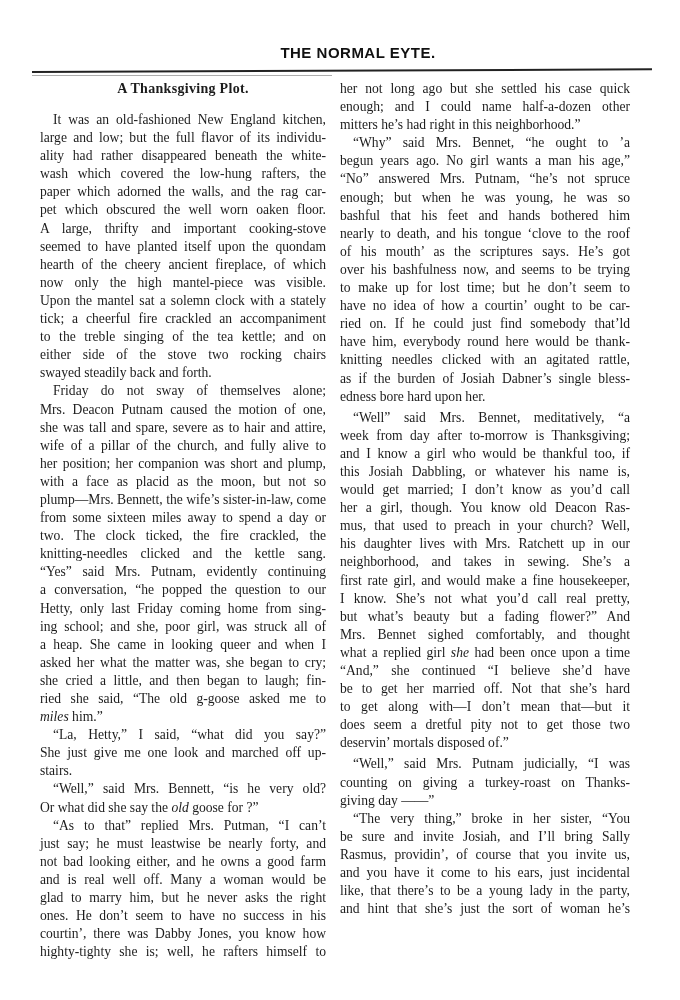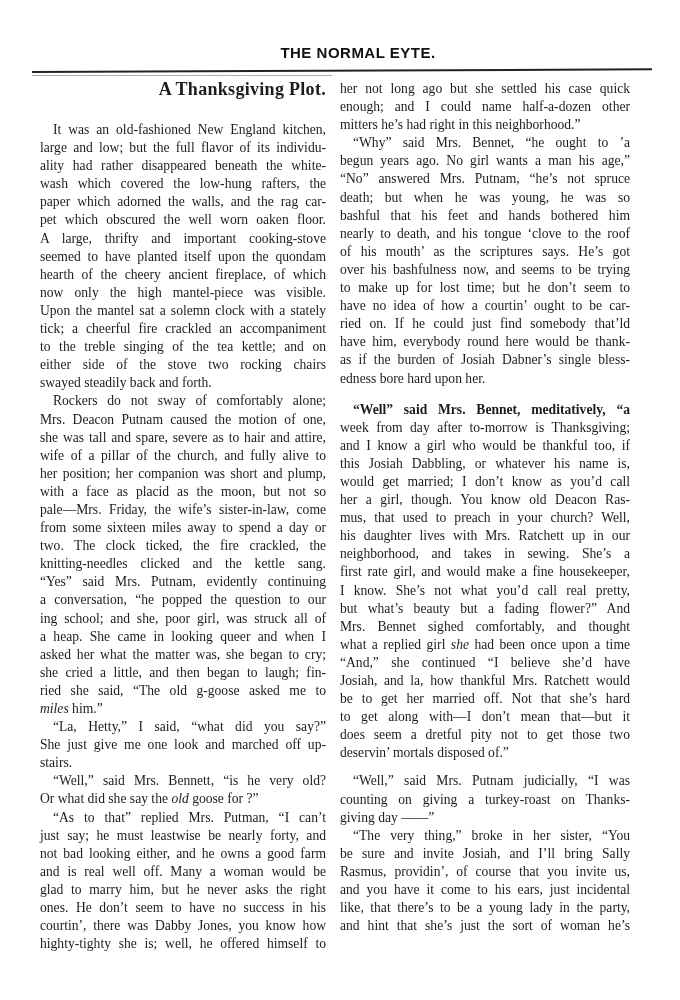--- a/index.html
+++ b/index.html
@@ -59,25 +59,25 @@
     .col-left {
       left: 40px;
       width: 286px;
     }
     .col-right {
       left: 340px;
       width: 290px;
       top: 80px;
     }
     .article-title {
-      text-align: right;
+      text-align: center;
       font-weight: bold;
-      font-size: 18px;
+      font-size: 14px;
       line-height: 20px;
-      margin: 0 0 22px 0;
+      margin: 0 0 12px 0;
       letter-spacing: 0.3px;
     }
     .line {
       display: block;
       text-align: justify;
       text-align-last: justify;
       white-space: nowrap;
     }
     .line.last {
       text-align-last: left;
@@ -108,94 +108,95 @@
         <span class="line">pet which obscured the well worn oaken floor.</span>
         <span class="line">A large, thrifty and important cooking-stove</span>
         <span class="line">seemed to have planted itself upon the quondam</span>
         <span class="line">hearth of the cheery ancient fireplace, of which</span>
         <span class="line">now only the high mantel-piece was visible.</span>
         <span class="line">Upon the mantel sat a solemn clock with a stately</span>
         <span class="line">tick; a cheerful fire crackled an accompaniment</span>
         <span class="line">to the treble singing of the tea kettle; and on</span>
         <span class="line">either side of the stove two rocking chairs</span>
         <span class="line last">swayed steadily back and forth.</span>
-        <span class="line indent">Rockers do not sway of comfortably alone;</span>
+        <span class="line indent">Friday do not sway of themselves alone;</span>
         <span class="line">Mrs. Deacon Putnam caused the motion of one,</span>
         <span class="line">she was tall and spare, severe as to hair and attire,</span>
         <span class="line">wife of a pillar of the church, and fully alive to</span>
         <span class="line">her position; her companion was short and plump,</span>
         <span class="line">with a face as placid as the moon, but not so</span>
-        <span class="line">pale—Mrs. Friday, the wife’s sister-in-law, come</span>
+        <span class="line">plump—Mrs. Bennett, the wife’s sister-in-law, come</span>
         <span class="line">from some sixteen miles away to spend a day or</span>
         <span class="line">two.  The clock ticked, the fire crackled, the</span>
         <span class="line">knitting-needles clicked and the kettle sang.</span>
         <span class="line">“Yes” said Mrs. Putnam, evidently continuing</span>
         <span class="line">a conversation, “he popped the question to our</span>
+        <span class="line">Hetty, only last Friday coming home from sing-</span>
         <span class="line">ing school; and she, poor girl, was struck all of</span>
         <span class="line">a heap.  She came in looking queer and when I</span>
         <span class="line">asked her what the matter was, she began to cry;</span>
         <span class="line">she cried a little, and then began to laugh; fin-</span>
         <span class="line">ried she said, “The old g-goose asked me to</span>
         <span class="line last"><em>miles</em><span> him.”</span></span>
         <span class="line indent">“La, Hetty,” I said, “what did you say?”</span>
         <span class="line">She just give me one look and marched off up-</span>
         <span class="line last">stairs.</span>
         <span class="line indent">“Well,” said Mrs. Bennett, “is he very old?</span>
         <span class="line last"><span>Or what did she say the </span><em>old</em><span> goose for ?”</span></span>
         <span class="line indent">“As to that” replied Mrs. Putman, “I can’t</span>
         <span class="line">just say; he must leastwise be nearly forty, and</span>
         <span class="line">not bad looking either, and he owns a good farm</span>
         <span class="line">and is real well off.  Many a woman would be</span>
         <span class="line">glad to marry him, but he never asks the right</span>
         <span class="line">ones.  He don’t seem to have no success in his</span>
         <span class="line">courtin’, there was Dabby Jones, you know how</span>
-        <span class="line">highty-tighty she is; well, he offered himself to</span>
+        <span class="line">highty-tighty she is; well, he rafters himself to</span>
       </div>
   </div>
 
   <div class="col col-right">
     <div id="right-lines">
         <span class="line">her not long ago but she settled his case quick</span>
         <span class="line">enough; and I could name half-a-dozen other</span>
         <span class="line last">mitters he’s had right in this neighborhood.”</span>
         <span class="line indent">“Why” said Mrs. Bennet, “he ought to ’a</span>
         <span class="line">begun years ago.  No girl wants a man his age,”</span>
         <span class="line">“No” answered Mrs. Putnam, “he’s not spruce</span>
-        <span class="line">death; but when he was young, he was so</span>
+        <span class="line">enough; but when he was young, he was so</span>
         <span class="line">bashful that his feet and hands bothered him</span>
         <span class="line">nearly to death, and his tongue ‘clove to the roof</span>
         <span class="line">of his mouth’ as the scriptures says.  He’s got</span>
         <span class="line">over his bashfulness now, and seems to be trying</span>
         <span class="line">to make up for lost time; but he don’t seem to</span>
         <span class="line">have no idea of how a courtin’ ought to be car-</span>
         <span class="line">ried on.  If he could just find somebody that’ld</span>
         <span class="line">have him, everybody round here would be thank-</span>
+        <span class="line">knitting needles clicked with an agitated rattle,</span>
         <span class="line">as if the burden of Josiah Dabner’s single bless-</span>
         <span class="line last">edness bore hard upon her.</span>
-        <span class="line indent" style="margin-top: 13px; font-weight: bold;">“Well” said Mrs. Bennet, meditatively, “a</span>
+        <span class="line indent" style="margin-top: 3px;">“Well” said Mrs. Bennet, meditatively, “a</span>
         <span class="line">week from day after to-morrow is Thanksgiving;</span>
         <span class="line">and I know a girl who would be thankful too, if</span>
         <span class="line">this Josiah Dabbling, or whatever his name is,</span>
         <span class="line">would get married; I don’t know as you’d call</span>
         <span class="line">her a girl, though.  You know old Deacon Ras-</span>
         <span class="line">mus, that used to preach in your church?  Well,</span>
         <span class="line">his daughter lives with Mrs. Ratchett up in our</span>
         <span class="line">neighborhood, and takes in sewing.  She’s a</span>
         <span class="line">first rate girl, and would make a fine housekeeper,</span>
         <span class="line">I know.  She’s not what you’d call real pretty,</span>
         <span class="line">but what’s beauty but a fading flower?”  And</span>
         <span class="line">Mrs. Bennet sighed comfortably, and thought</span>
         <span class="line"><span>what a replied girl </span><em>she</em><span> had been once upon a time</span></span>
         <span class="line">“And,” she continued “I believe she’d have</span>
-        <span class="line">Josiah, and la, how thankful Mrs. Ratchett would</span>
         <span class="line">be to get her married off.  Not that she’s hard</span>
         <span class="line">to get along with—I don’t mean that—but it</span>
         <span class="line">does seem a dretful pity not to get those two</span>
         <span class="line last">deservin’ mortals disposed of.”</span>
-        <span class="line indent" style="margin-top: 10px;">“Well,” said Mrs. Putnam judicially, “I was</span>
+        <span class="line indent" style="margin-top: 3px;">“Well,” said Mrs. Putnam judicially, “I was</span>
         <span class="line">counting on giving a turkey-roast on Thanks-</span>
         <span class="line last">giving day ——”</span>
         <span class="line indent">“The very thing,” broke in her sister, “You</span>
         <span class="line">be sure and invite Josiah, and I’ll bring Sally</span>
         <span class="line">Rasmus, providin’, of course that you invite us,</span>
         <span class="line">and you have it come to his ears, just incidental</span>
         <span class="line">like, that there’s to be a young lady in the party,</span>
         <span class="line">and hint that she’s just the sort of woman he’s</span>
       </div>
   </div>

